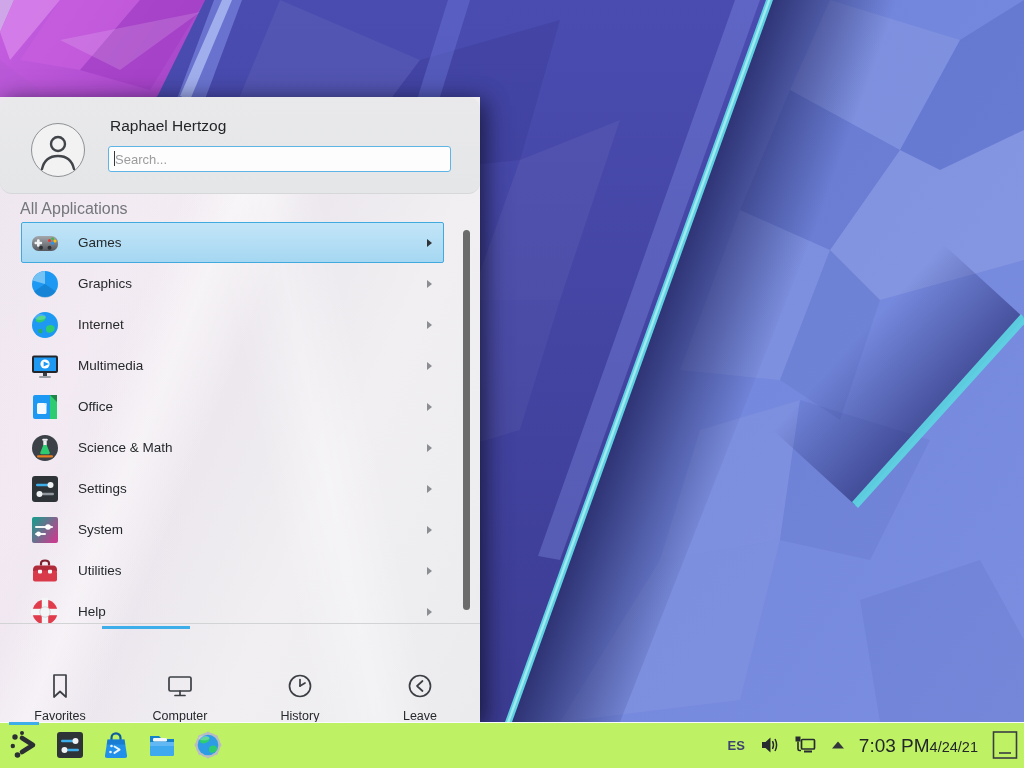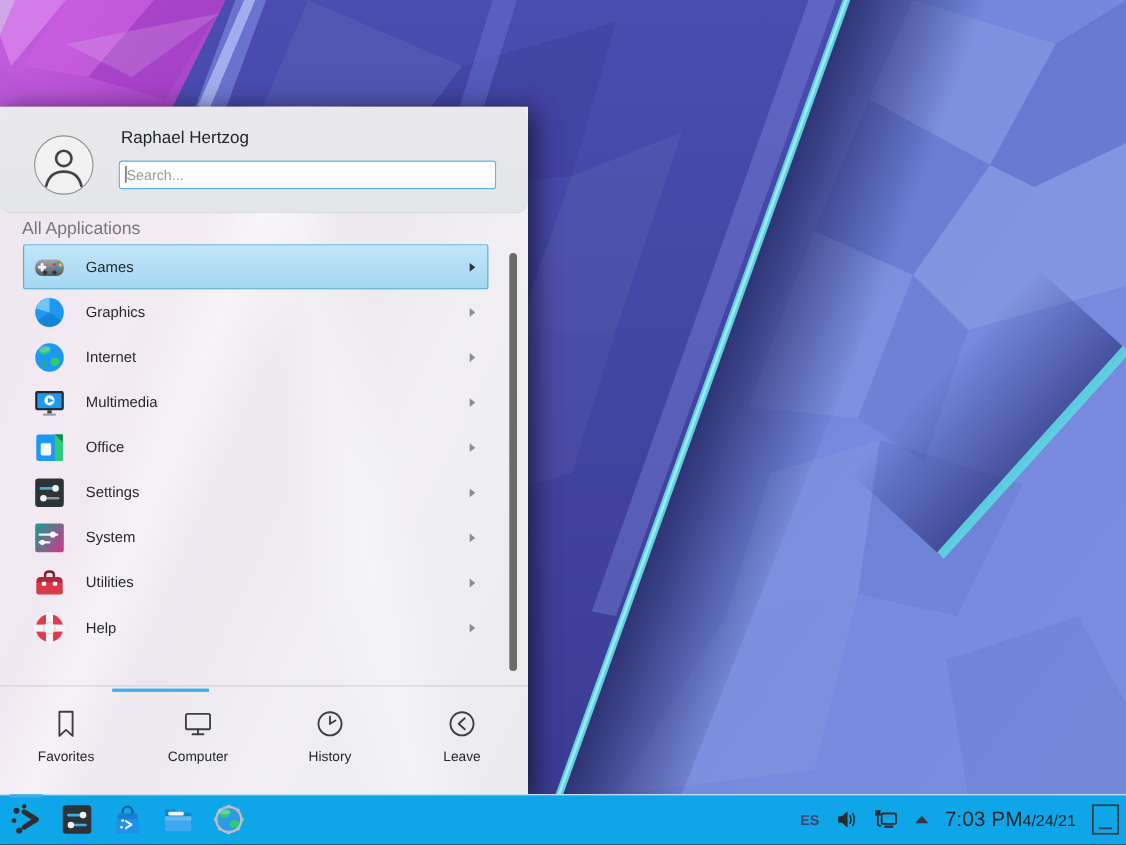--- a/index.html
+++ b/index.html
@@ -1,21 +1,21 @@
 <!DOCTYPE html>
 <html><head>
 <meta charset="utf-8">
 <style>
   html,body{margin:0;padding:0;background:#000;}
   .stage{position:relative;width:1024px;height:768px;overflow:hidden;
          font-family:"Liberation Sans",sans-serif;color:#26292c;}
   .wallpaper{position:absolute;left:0;top:0;width:1024px;height:722px;display:block;}
 
   
-  .taskbar{position:absolute;left:0;bottom:0;width:1024px;height:46px;background:#0ea5e9;
+  .taskbar{position:absolute;left:0;bottom:0;width:1024px;height:46px;background:#bef264;
            box-shadow:inset 0 1px 0 #fafbfc;display:flex;align-items:center;}
   .task-left{display:flex;align-items:center;height:100%;padding-left:8px;}
   .task-btn{position:relative;width:32px;height:46px;margin-right:14px;display:flex;
             align-items:center;justify-content:center;cursor:default;}
   .task-btn .active-bar{position:absolute;top:0;left:1px;width:30px;height:3px;background:#3daee9;}
   .task-btn svg{width:32px;height:32px;display:block;}
   .tray{position:absolute;right:0;top:0;height:46px;display:flex;align-items:center;}
   .kbd-layout{font-size:13px;font-weight:bold;color:#3e4370;margin-right:15px;}
   .tray-ic{margin-right:13px;display:flex;align-items:center;}
   .clock{display:flex;flex-direction:row;align-items:center;line-height:1;margin-right:14px;}
@@ -50,21 +50,21 @@
   .app-row.selected .hl{display:block;position:absolute;left:21px;right:36px;top:0px;height:39px;
         background:linear-gradient(180deg,#c3e5f8,#a5d7f2);border:1px solid #41a9dd;border-radius:2px;}
   .app-row .cat-icon{position:relative;margin-left:29px;width:32px;height:32px;flex:none;}
   .app-row .cat-icon svg{width:32px;height:32px;display:block;}
   .app-row .cat-label{position:relative;margin-left:17px;font-size:13.5px;color:#26292c;text-align:center;}
   .app-row .arrow{position:absolute;right:48px;width:0;height:0;border-left:5px solid #8b8e91;
         border-top:4.5px solid transparent;border-bottom:4.5px solid transparent;}
   .app-row.selected .arrow{border-left-color:#2f3337;}
   .scrollbar{position:absolute;right:10px;top:133px;width:7px;height:380px;border-radius:4px;background:#6b6b6b;}
 
-  .tabbar{position:absolute;left:0;top:526px;width:480px;height:99px;border-top:1px solid #d2d3d5;display:flex;}
+  .tabbar{position:absolute;left:0;top:526px;width:480px;height:99px;border-top:1px solid #d2d3d5;display:flex;align-items:flex-end;}
   .tab-indicator{position:absolute;top:2px;left:102px;width:88px;height:3px;background:#3daee9;}
   .tab{flex:1;display:flex;flex-direction:column;align-items:center;justify-content:flex-start;
        padding-top:18px;cursor:default;}
   .tab svg{width:32px;height:32px;display:block;}
   .tab .tab-label{margin-top:7px;font-size:12.5px;color:#26292c;}
 </style>
 </head>
 <body>
 
 <div class="stage">
@@ -231,20 +231,33 @@
             <polygon points="21,4 28,4 28,28 21,28" fill="#2ecc71"></polygon>
             <polygon points="21,4 28,11 28,4" fill="#1e8449"></polygon>
             <rect x="8" y="12" width="9.5" height="11" rx="1.5" fill="#ffffff" opacity=".95"></rect>
             <polygon points="14.5,12 17.5,15 17.5,12" fill="#cfe6f7"></polygon>
           </svg>
         </div>
         <div class="cat-label">Office</div>
         <span class="arrow"></span>
       </div>
 
+      <div class="app-row">
+        <div class="cat-icon">
+          <svg viewBox="0 0 32 32">
+            <circle cx="16" cy="16" r="13" fill="#3c4147"></circle>
+            <rect x="13.2" y="6.8" width="5.6" height="2" rx="1" fill="#eceff1"></rect>
+            <rect x="14.3" y="8.5" width="3.4" height="5.5" fill="#eceff1"></rect>
+            <path d="M14.3,13 L11.3,20.5 Q10.8,22.2 12.5,22.2 L19.5,22.2 Q21.2,22.2 20.7,20.5 L17.7,13 Z" fill="#2ecc71"></path>
+            <rect x="8" y="23.2" width="16" height="2.2" rx="1" fill="#e67e22"></rect>
+          </svg>
+        </div>
+        <div class="cat-label">Science &amp; Math</div>
+        <span class="arrow"></span>
+      </div>
 
       <div class="app-row">
         <div class="cat-icon">
           <svg viewBox="0 0 32 32">
             <rect x="3" y="3" width="26" height="26" rx="3" fill="#2e3338"></rect>
             <rect x="7" y="10.8" width="13" height="2.4" rx="1.2" fill="#3daee9"></rect>
             <circle cx="21.5" cy="12" r="3" fill="#f0f1f2"></circle>
             <rect x="13" y="19.8" width="12" height="2.4" rx="1.2" fill="#8f969c"></rect>
             <circle cx="10.5" cy="21" r="3" fill="#f0f1f2"></circle>
           </svg>

